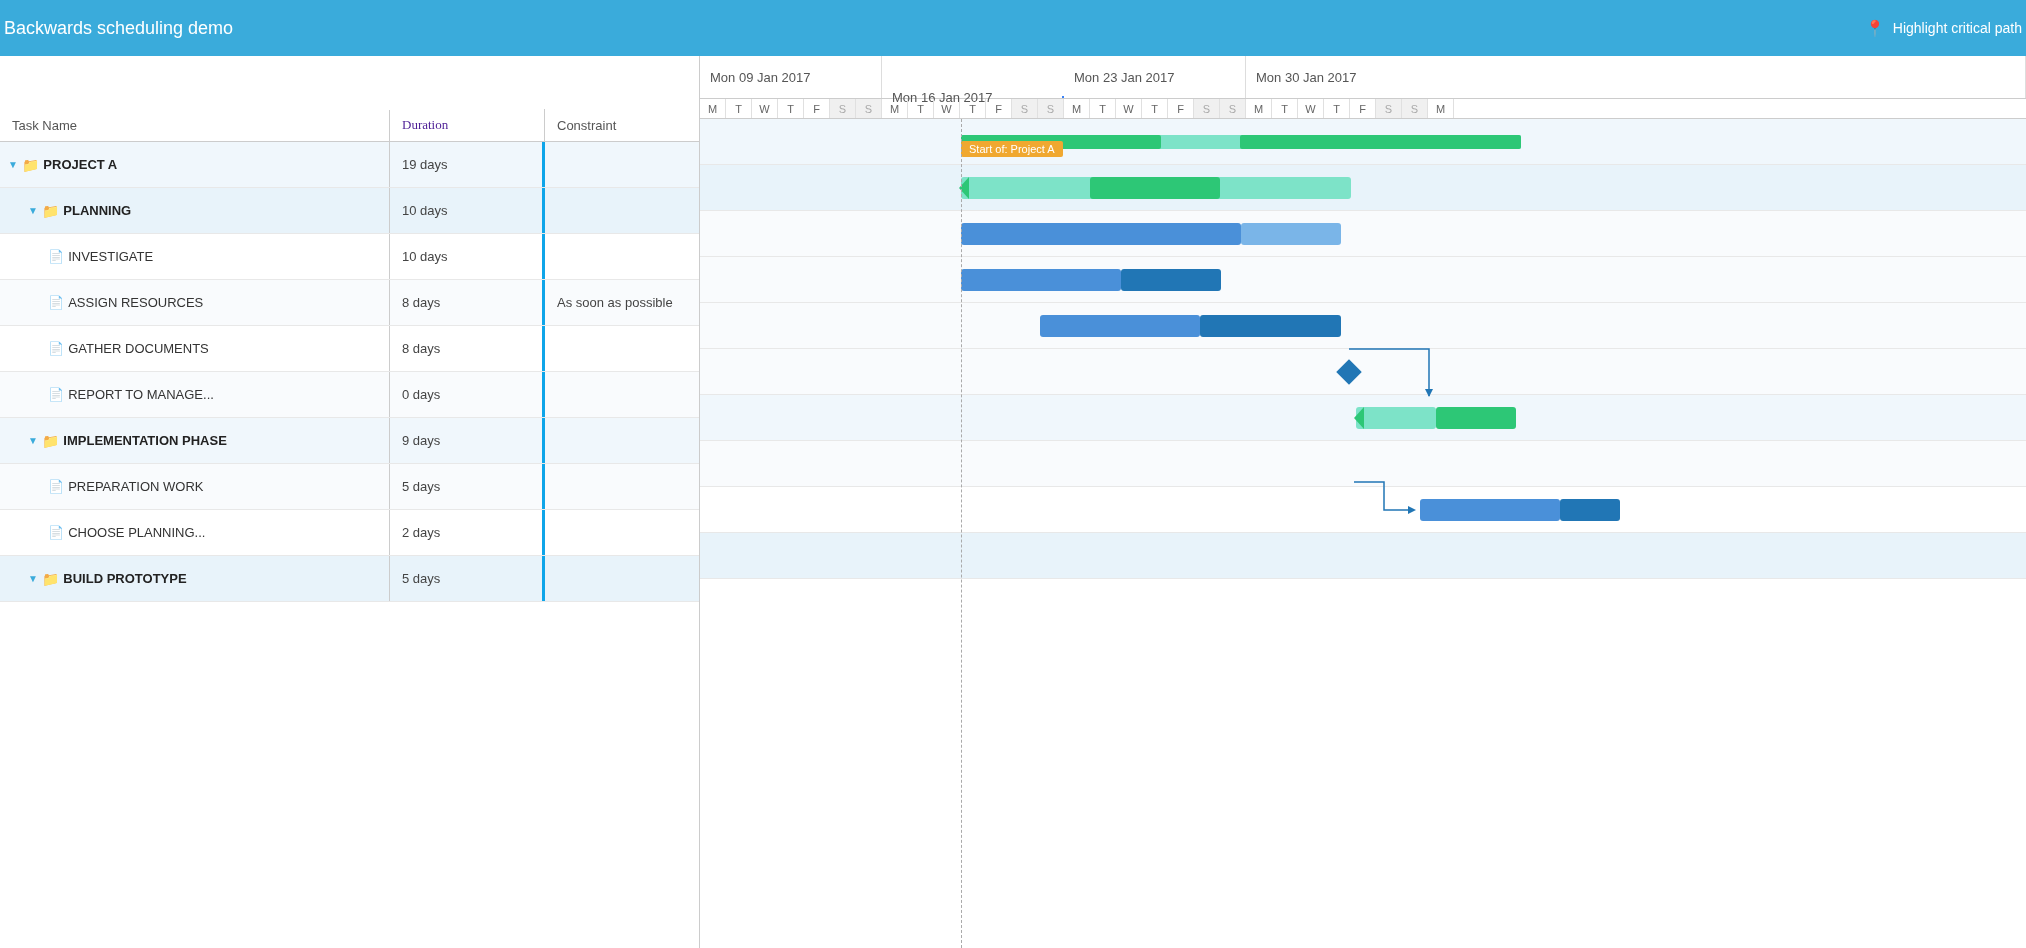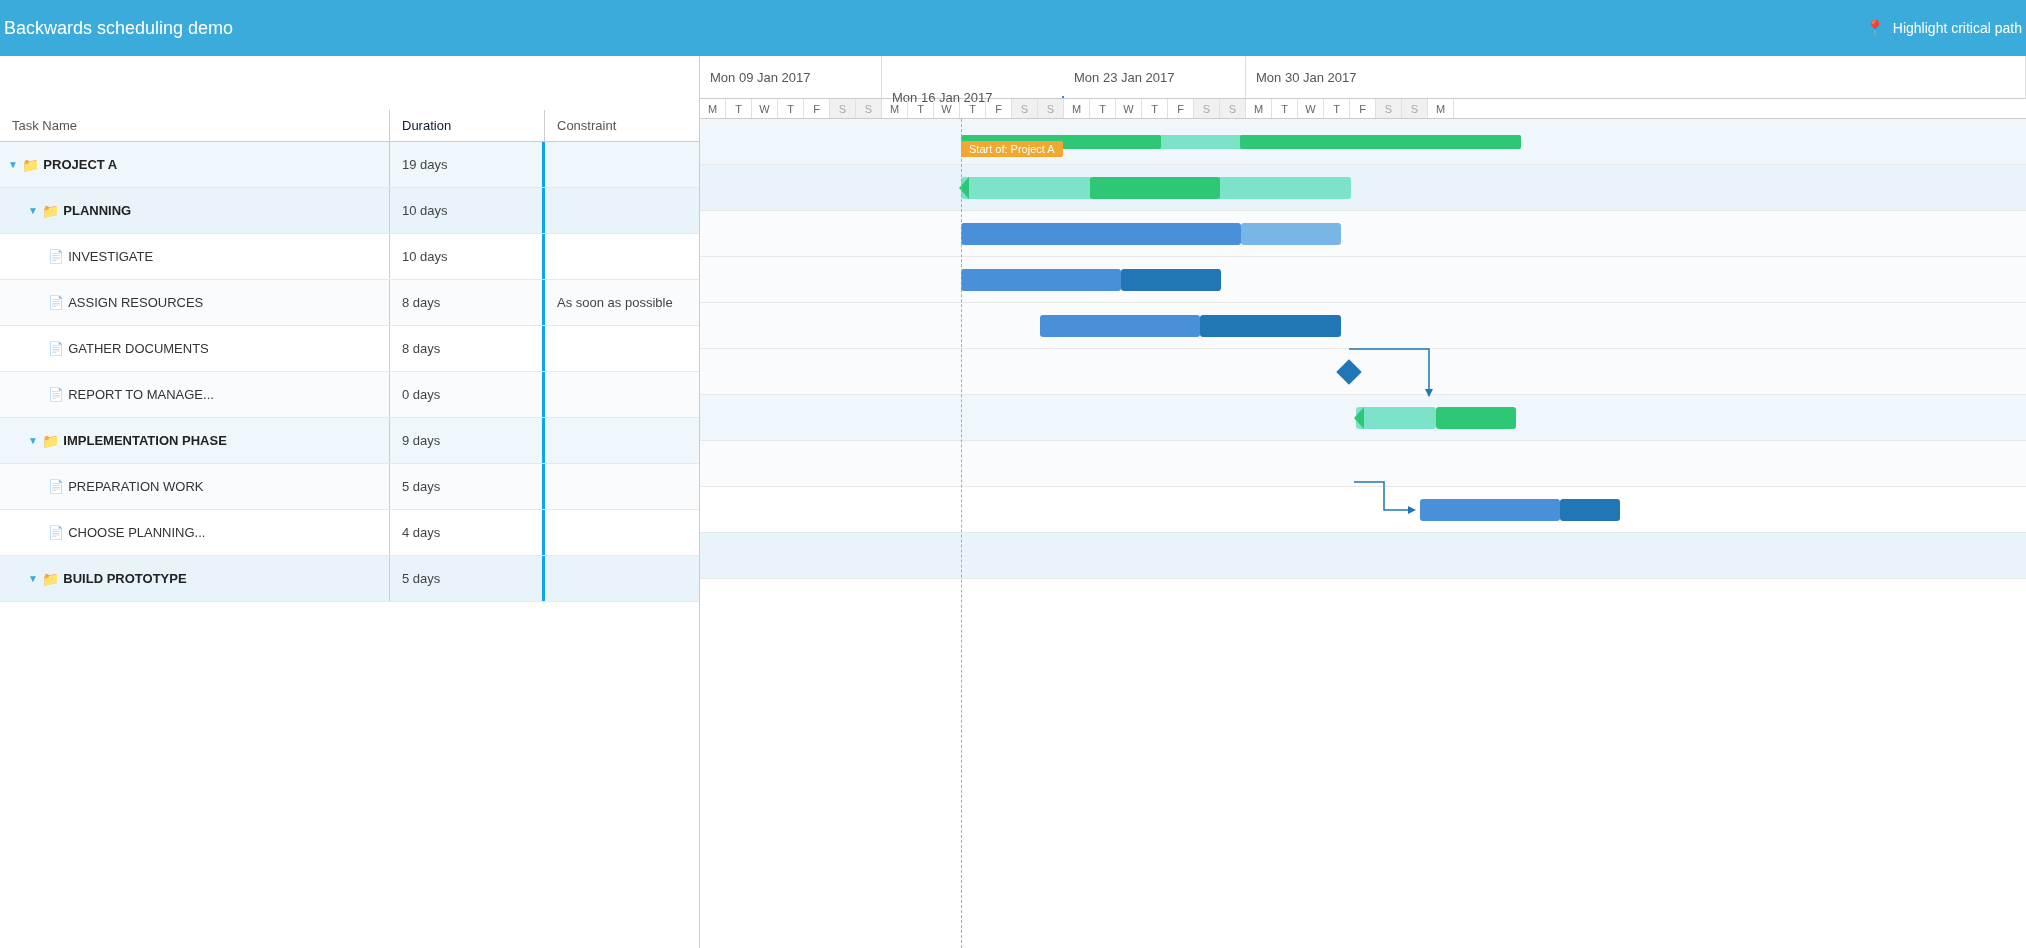--- a/index.html
+++ b/index.html
@@ -64,22 +64,23 @@
       padding: 8px 12px;
       font-size: 13px;
       color: #555;
       border-right: 1px solid #ccc;
     }
     .col-duration {
       width: 155px;
       flex-shrink: 0;
       padding: 8px 12px;
       font-size: 13px;
-      color: #0f172a;
+      color: #4c1d95;
       border-right: 1px solid #ccc;
+      font-family: Liberation Serif, serif;
     }
     .col-constraint {
       flex: 1;
       padding: 8px 12px;
       font-size: 13px;
       color: #555;
     }
 
     
     .task-rows {
@@ -376,21 +377,21 @@
         </div>
         <div class="row-duration">5 days</div>
         <div class="row-constraint"></div>
       </div>
 
       <div class="task-row">
         <div class="row-name indent-3">
           <span class="file-icon">📄</span>
           <span class="task-name-text">CHOOSE PLANNING...</span>
         </div>
-        <div class="row-duration">4 days</div>
+        <div class="row-duration">2 days</div>
         <div class="row-constraint"></div>
       </div>
 
       <div class="task-row group-row">
         <div class="row-name indent-2">
           <span class="chevron-icon">▼</span>
           <span class="folder-icon">📁</span>
           <span class="task-name-text bold">BUILD PROTOTYPE</span>
         </div>
         <div class="row-duration">5 days</div>

